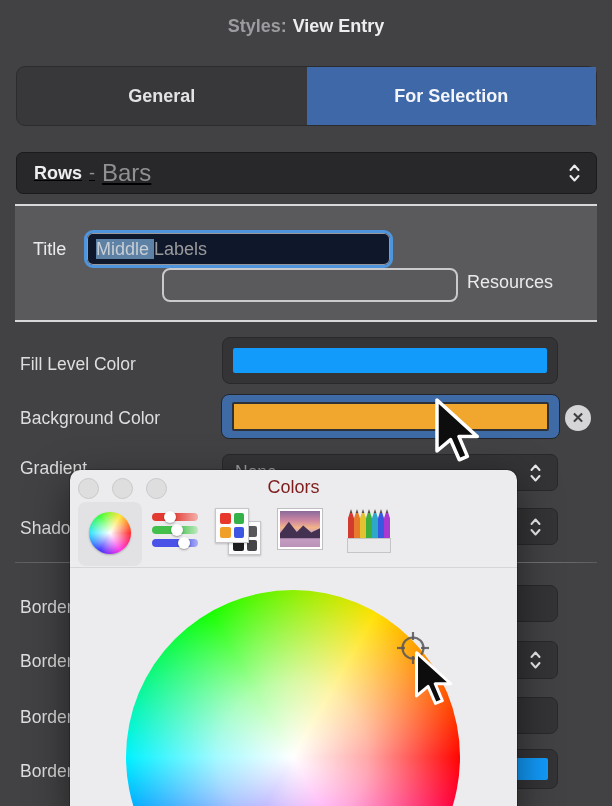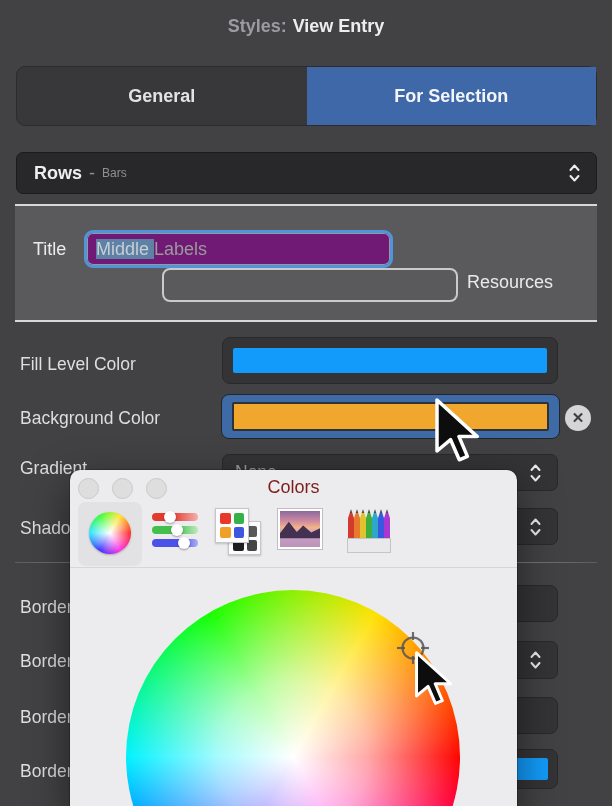--- a/index.html
+++ b/index.html
@@ -15,37 +15,37 @@
 
   
   .tabbar{left:16px;top:66px;width:581px;height:60px;background:#38383a;
           border:1px solid #2c2c2e;border-radius:9px;display:flex;box-sizing:border-box;}
   .seg{flex:1;display:flex;align-items:center;justify-content:center;
        font-size:18px;font-weight:600;color:#e3e3e5;cursor:default;}
   .seg.active{background:#3e68a8;border-radius:0;color:#f3f5f8;}
 
   
   .popup{background:#28282a;border:1px solid #1b1b1d;border-radius:7px;
-         display:flex;align-items:center;box-sizing:border-box;}
+         display:flex;align-items:center;box-sizing:border-box;text-decoration:underline;}
   .popup.row-ctl{background:#343436;border-color:#29292b;}
   .chev{margin-left:auto;flex:none;display:block;}
 
   .target-popup{left:16px;top:152px;width:581px;height:42px;padding:0 14px 0 17px;}
   .target-popup .p1{color:#efeff1;font-weight:700;font-size:18px;}
   .target-popup .p2{color:#909092;font-size:18px;margin:0 7px;}
-  .target-popup .p3{color:#909092;font-size:12px;text-align:right;}
+  .target-popup .p3{color:#909092;font-size:24px;text-align:right;}
 
   
   .tsec{left:15px;top:204px;width:582px;height:118px;background:#5a5a5c;
         border-top:2px solid #d8d8da;border-bottom:2px solid #d8d8da;box-sizing:border-box;}
   .tsec .lab{position:absolute;left:18px;top:33px;font-size:18px;color:#eaeaec;}
   .res-box{position:absolute;left:147px;top:62px;width:292px;height:30px;
            border:2px solid #cacacc;border-radius:8px;}
   .tfield{position:absolute;left:69px;top:24px;width:294px;height:32px;
-          background:#701a75;border:3px solid #4e95de;border-radius:9px;
+          background:#0f172a;border:3px solid #4e95de;border-radius:9px;
           box-shadow:inset 0 0 0 1px #98989a;line-height:32px;font-size:18px;
           padding-left:9px;white-space:pre;color:#9a9a9c;}
   .tfield .sel{background:#5e81a6;color:#c9ced4;}
   .res-lab{position:absolute;left:452px;top:66px;font-size:18px;color:#eaeaec;}
 
   
   .rowlab{font-size:17.5px;color:#dededf;}
   .well{left:222px;width:336px;background:#343436;border:1px solid #29292b;
         border-radius:8px;box-sizing:border-box;display:flex;padding:10px;}
   .well .swatch{flex:1;border-radius:2px;}

